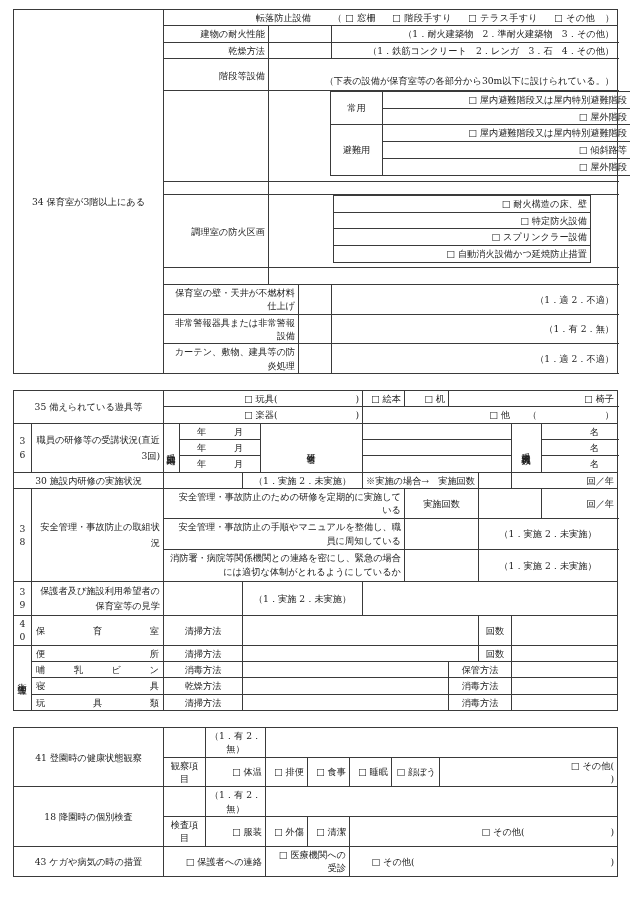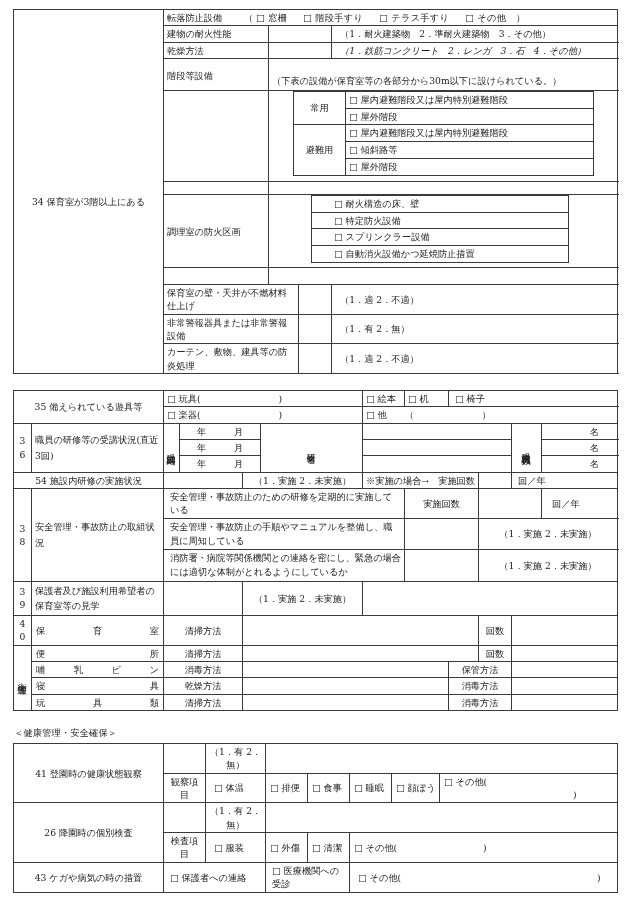--- a/index.html
+++ b/index.html
@@ -31,21 +31,21 @@
   td.dT{border-top:1px dotted #6d6d6d;}
   td.dB{border-bottom:1px dotted #6d6d6d;}
   td.dR{border-right:1px dotted #6d6d6d;}
   td.nT{border-top:none;}
   td.nB{border-bottom:none;}
   td.nR{border-right:none;}
   td.nL{border-left:none;}
 
   .ctr{text-align:center;}
   .rgt{text-align:right;}
-  .lft{text-align:left;}
+  .lft{text-align:right;}
   .top{vertical-align:top;}
 
   
   .vert{
     writing-mode:vertical-rl;
     text-orientation:upright;
     letter-spacing:1px;
     margin:0 auto;
     line-height:1;
     white-space:nowrap;
@@ -109,32 +109,32 @@
 
       <tr>
         <td colspan="2" class="dT dB lft">建物の耐火性能</td>
         <td colspan="2" class="dT dB ctr"></td>
         <td colspan="2" class="dT dB lft" style="padding-left:8px;">（1．耐火建築物　2．準耐火建築物　3．その他）</td>
       </tr>
 
       <tr>
         <td colspan="2" class="dT lft">乾燥方法</td>
         <td colspan="2" class="dT ctr"></td>
-        <td colspan="2" class="dT lft" style="padding-left:8px;font-style:italic;">（1．鉄筋コンクリート　2．レンガ　3．石　4．その他）</td>
+        <td colspan="2" class="dT lft" style="padding-left:8px;">（1．鉄筋コンクリート　2．レンガ　3．石　4．その他）</td>
       </tr>
 
       <tr>
         <td colspan="2" class="nB lft top" style="padding-top:3px;margin-top:44px;">階段等設備</td>
         <td colspan="4" class="nB lft top" style="padding-top:15px;line-height:1.6;">（下表の設備が保育室等の各部分から30m以下に設けられている。）</td>
       </tr>
 
       <tr>
         <td colspan="2" class="nT nB nR"></td>
         <td colspan="4" class="nT nB nL" style="padding:0 0 5px 0;">
-          <table class="inner" style="width:300px;margin-left:24px;border-radius:28px;">
+          <table class="inner" style="width:300px;margin-left:61px;border-radius:28px;">
             <colgroup>
                 <col style="width:52px">
                 <col style="width:248px">
               </colgroup>
             <tbody>
               <tr>
                 <td rowspan="2" class="ctr">常用</td>
                 <td class="lft pad-l">□ 屋内避難階段又は屋内特別避難階段</td>
               </tr>
               <tr>
@@ -156,21 +156,21 @@
       </tr>
 
       <tr>
         <td colspan="2" class="nT nB nR" style="height:10px"></td>
         <td colspan="4" class="nT nB nL"></td>
       </tr>
 
       <tr>
         <td colspan="2" class="nT nB lft top" style="padding-top:2px;">調理室の防火区画</td>
         <td colspan="4" class="nT nB nL" style="padding:0 0 4px 0;">
-          <table class="inner" style="width:258px;margin-left:42px;">
+          <table class="inner" style="width:258px;margin-left:64px;">
             <tbody>
               <tr>
                 <td class="lft" style="padding-left:22px;">□ 耐火構造の床、壁</td>
               </tr>
               <tr>
                 <td class="dT lft" style="padding-left:22px;">□ 特定防火設備</td>
               </tr>
               <tr>
                 <td class="dT lft" style="padding-left:22px;">□ スプリンクラー設備</td>
               </tr>
@@ -290,21 +290,21 @@
         <td colspan="2" class="dT ctr">
           <span>年</span>
           <span style="display:inline-block;width:22px"></span>
           <span>月</span>
         </td>
         <td colspan="4" class="dT"></td>
         <td colspan="2" class="dT rgt" style="padding-right:18px;">名</td>
       </tr>
 
       <tr>
-        <td colspan="2" class="ctr">54 施設内研修の実施状況</td>
+        <td colspan="2" class="ctr">30 施設内研修の実施状況</td>
         <td colspan="2" class="ctr"></td>
         <td colspan="2" class="ctr dR">（1．実施 2．未実施）</td>
         <td colspan="3" class="ctr">※実施の場合→　実施回数</td>
         <td class="ctr"></td>
         <td colspan="2" class="lft" style="padding-left:6px;">回／年</td>
       </tr>
 
       <tr>
         <td rowspan="3" class="ctr">38</td>
         <td rowspan="3" class="lft" style="line-height:1.7;">安全管理・事故防止の取組状況</td>
@@ -400,21 +400,20 @@
         <td colspan="2" class="ctr">清掃方法</td>
         <td colspan="4"></td>
         <td colspan="2" class="ctr">消毒方法</td>
         <td colspan="2"></td>
       </tr>
     </tbody>
   </table>
 
 
   <div class="gap-l"></div>
-  <div class="cap">＜健康管理・安全確保＞</div>
 
   <table class="frm">
     <colgroup>
       <col style="width:150px">
         <col style="width:42px">
         <col style="width:60px">
       <col style="width:42px">
         <col style="width:42px">
         <col style="width:42px">
       <col style="width:48px">
@@ -436,21 +435,21 @@
         <td class="dT lft" style="padding-left:4px;">□ 睡眠</td>
         <td class="dT lft" style="padding-left:4px;">□ 顔ぼう</td>
         <td class="dT lft" style="padding-left:4px;">
           <span>□ その他(</span>
           <span style="display:inline-block;width:126px"></span>
           <span>)</span>
         </td>
       </tr>
 
       <tr>
-        <td rowspan="2" class="ctr">26 降園時の個別検査</td>
+        <td rowspan="2" class="ctr">18 降園時の個別検査</td>
         <td class="dB ctr"></td>
         <td class="dB dR ctr">（1．有 2．無）</td>
         <td colspan="5" class="dB"></td>
       </tr>
       <tr>
         <td class="dT ctr">検査項目</td>
         <td class="dT lft" style="padding-left:8px;">□ 服装</td>
         <td class="dT lft" style="padding-left:4px;">□ 外傷</td>
         <td class="dT lft" style="padding-left:4px;">□ 清潔</td>
         <td colspan="3" class="dT lft" style="padding-left:4px;">

